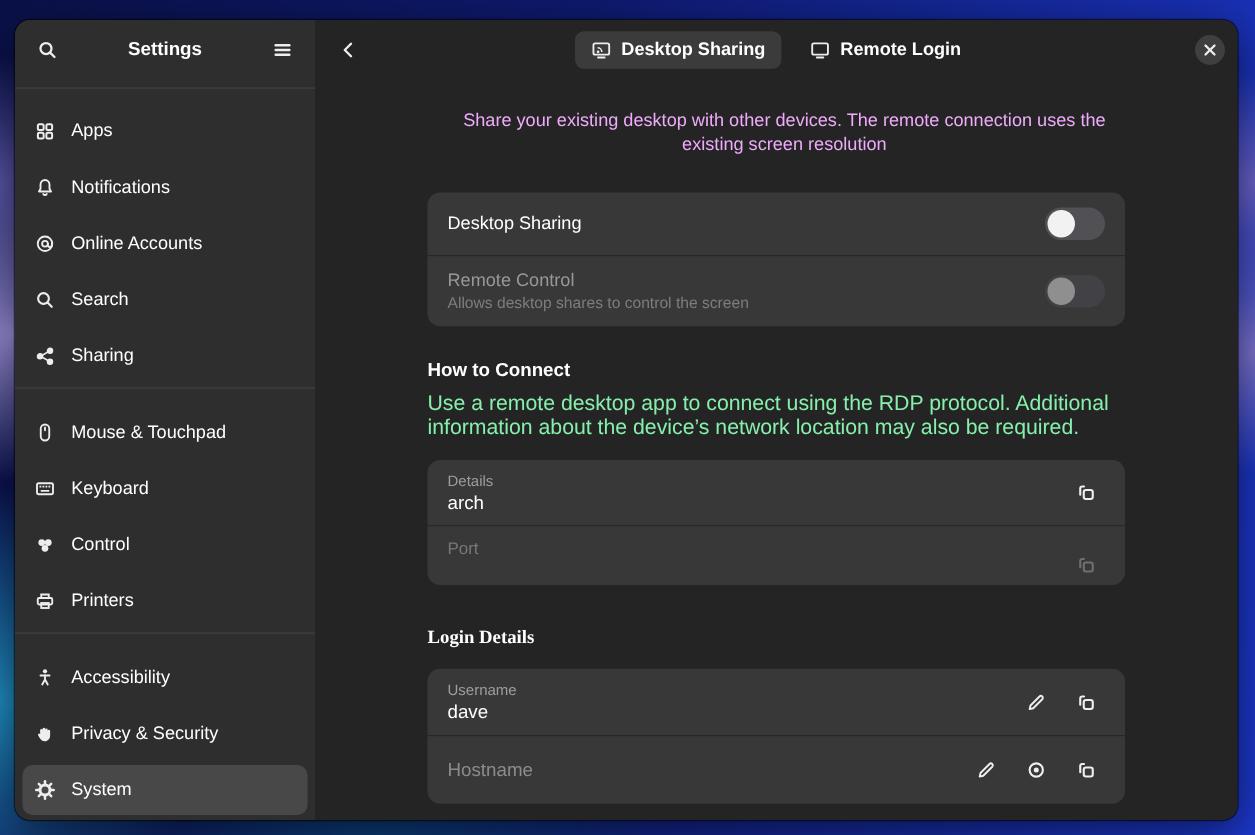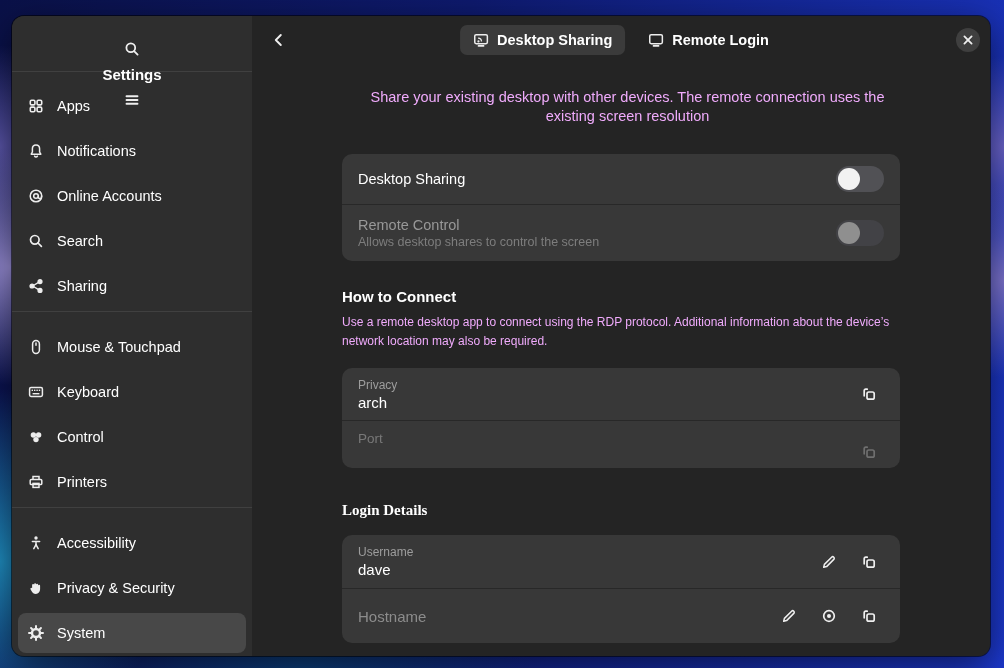--- a/index.html
+++ b/index.html
@@ -17,21 +17,21 @@
       linear-gradient(105deg, #0a1148 0%, #0e1a6e 40%, #1c38cd 100%);
   }
   .window {
     position:absolute; left:12px; top:16px; width:978px; height:640px;
     border-radius:12px; overflow:hidden; display:flex;
     box-shadow:0 10px 36px rgba(0,0,0,0.55), 0 0 0 1px rgba(0,0,0,0.55);
     background:#242424; color:#fff;
   }
   
   .sidebar { width:240px; min-width:240px; background:#2e2e2e; display:flex; flex-direction:column; }
-  .side-header { height:48px; display:flex; align-items:center; padding:16px 9px;flex-direction:column; }
+  .side-header { height:48px; display:flex; align-items:center; padding:0 9px; }
   .icon-btn {
     width:34px; height:34px; border:none; background:transparent; border-radius:7px;
     display:flex; align-items:center; justify-content:center; color:#eee; cursor:pointer; flex:0 0 auto;
   }
   .side-title { flex:1; text-align:center; font-weight:bold; font-size:15px; color:#fff; }
   .side-divider { height:1px; background:rgba(255,255,255,0.09); margin-top:7px; }
   .side-list { padding:14px 6px 8px 6px; overflow:hidden; }
   .side-row {
     height:40px; margin-bottom:5px; border-radius:8px; display:flex; align-items:center;
     padding:0 10px; gap:13px; cursor:pointer; color:#fff;text-align:center;
@@ -62,21 +62,21 @@
   .row + .row { border-top:1px solid rgba(0,0,0,0.28);justify-content:flex-end; }
   .row .titles { flex:1; min-width:0; }
   .row-title { font-size:14.5px; color:#fff; }
   .row-sub { font-size:12.5px; color:#7d7d7d; margin-top:2px; }
   .row.disabled .row-title { color:#989898; }
   .toggle { width:48px; height:26px; border-radius:13px; background:#515155; position:relative; flex:0 0 auto; cursor:pointer; }
   .toggle .knob { position:absolute; left:2px; top:2px; width:22px; height:22px; border-radius:50%; background:#f2f2f2; }
   .toggle.disabled { background:#424246; }
   .toggle.disabled .knob { background:#8f8f8f; }
   .sec-heading { margin:27px 0 0 0; font-size:15px; font-weight:bold; color:#fff; }
-  .sec-desc { margin-top:8px; color:#f0abfc; font-size:12px; line-height:19px; }
+  .sec-desc { margin-top:8px; color:#86efac; font-size:17px; line-height:19px; }
   .card.fields { margin-top:17px; }
   .field-label { font-size:12px; color:#9d9d9d; }
   .field-value { font-size:15px; color:#fff; margin-top:2px; }
   .field-label.placeholder { font-size:13.5px; color:#787878; }
   .ghost { font-size:15px; color:#8c8c8c; }
   .row-icons { display:flex; align-items:center; gap:10px; margin-left:auto; }
   .mini-btn { width:30px; height:30px; border:none; background:transparent; border-radius:6px; color:#efefef;
     display:flex; align-items:center; justify-content:center; cursor:pointer; flex:0 0 auto; }
   .mini-btn.dim { color:#6f6f6f; }
   svg { display:block; }
@@ -343,21 +343,21 @@
               </div>
           </div>
         </section>
 
         <h2 class="sec-heading">How to Connect</h2>
         <p class="sec-desc">Use a remote desktop app to connect using the RDP protocol. Additional information about the device’s network location may also be required.</p>
 
         <section class="card fields">
           <div class="row" style="height:52px;">
             <div class="titles">
-              <div class="field-label">Privacy</div>
+              <div class="field-label">Details</div>
               <div class="field-value">arch</div>
             </div>
             <div class="row-icons">
               <button class="mini-btn">
                   <span class="ic">
                     <svg width="16" height="16" viewBox="0 0 16 16">
                       <path d="M6.2 3.2 H4.7 C3.8 3.2 3.2 3.8 3.2 4.7 V9.8" fill="none" stroke="currentColor" stroke-width="1.7" stroke-linecap="round"></path>
                       <rect x="6" y="6" width="7.2" height="7.2" rx="1.8" fill="none" stroke="currentColor" stroke-width="1.7"></rect>
                     </svg>
                   </span>

